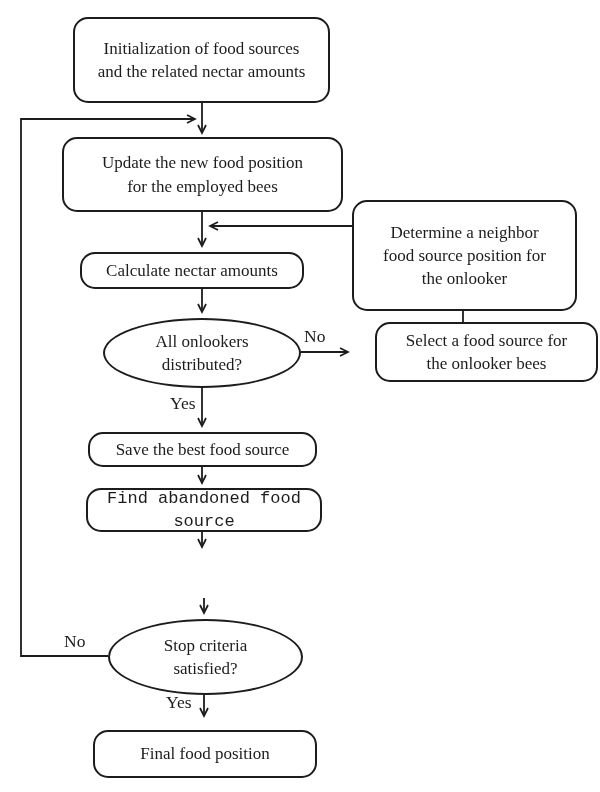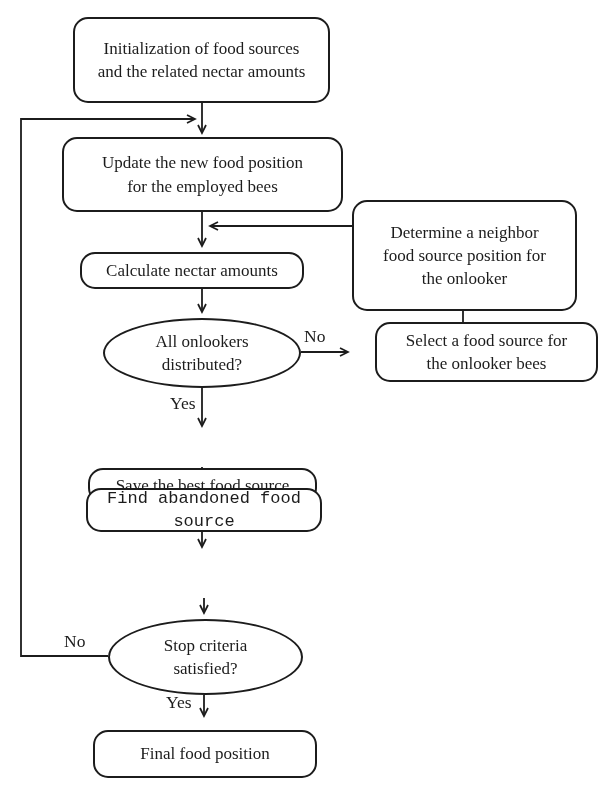--- a/index.html
+++ b/index.html
@@ -39,21 +39,21 @@
     line-height: 1;
     background: transparent;
   }
   
   #n-init     { left: 73px;  top: 17px;  width: 257px; height: 86px; }
   #n-update   { left: 62px;  top: 137px; width: 281px; height: 75px; }
   #n-neighbor { left: 352px; top: 200px; width: 225px; height: 111px; }
   #n-calc     { left: 80px;  top: 252px; width: 224px; height: 37px; }
   #n-dec1     { left: 103px; top: 318px; width: 198px; height: 70px; }
   #n-select   { left: 355px; top: 322px; width: 223px; height: 60px; margin-left: 20px; }
-  #n-save     { left: 88px;  top: 432px; width: 229px; height: 35px; margin-top: 36px; }
+  #n-save     { left: 88px;  top: 432px; width: 229px; height: 35px; }
   #n-find     { left: 86px;  top: 488px; width: 236px; height: 44px; font-family: Liberation Mono, monospace; }
   #n-exhaust  { left: 60px;  top: 553px; width: 297px; height: 45px; }
   #n-dec2     { left: 108px; top: 619px; width: 195px; height: 76px; }
   #n-final    { left: 93px;  top: 730px; width: 224px; height: 48px; }
   
   #l-no1  { left: 304px; top: 328px; }
   #l-yes1 { left: 170px; top: 395px; }
   #l-no2  { left: 64px;  top: 633px; }
   #l-yes2 { left: 166px; top: 694px; }
 </style>

